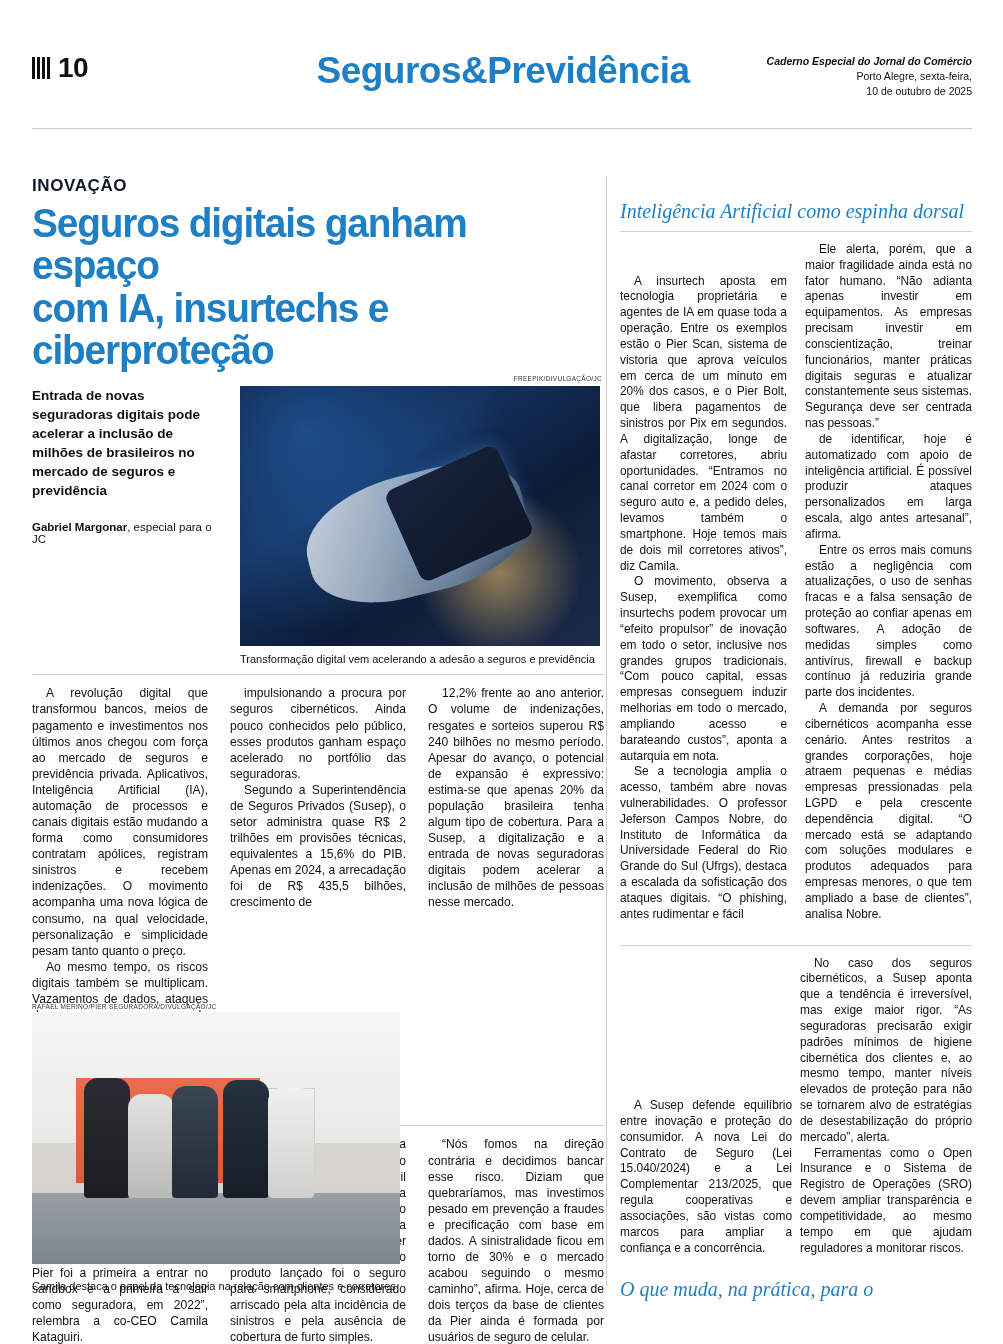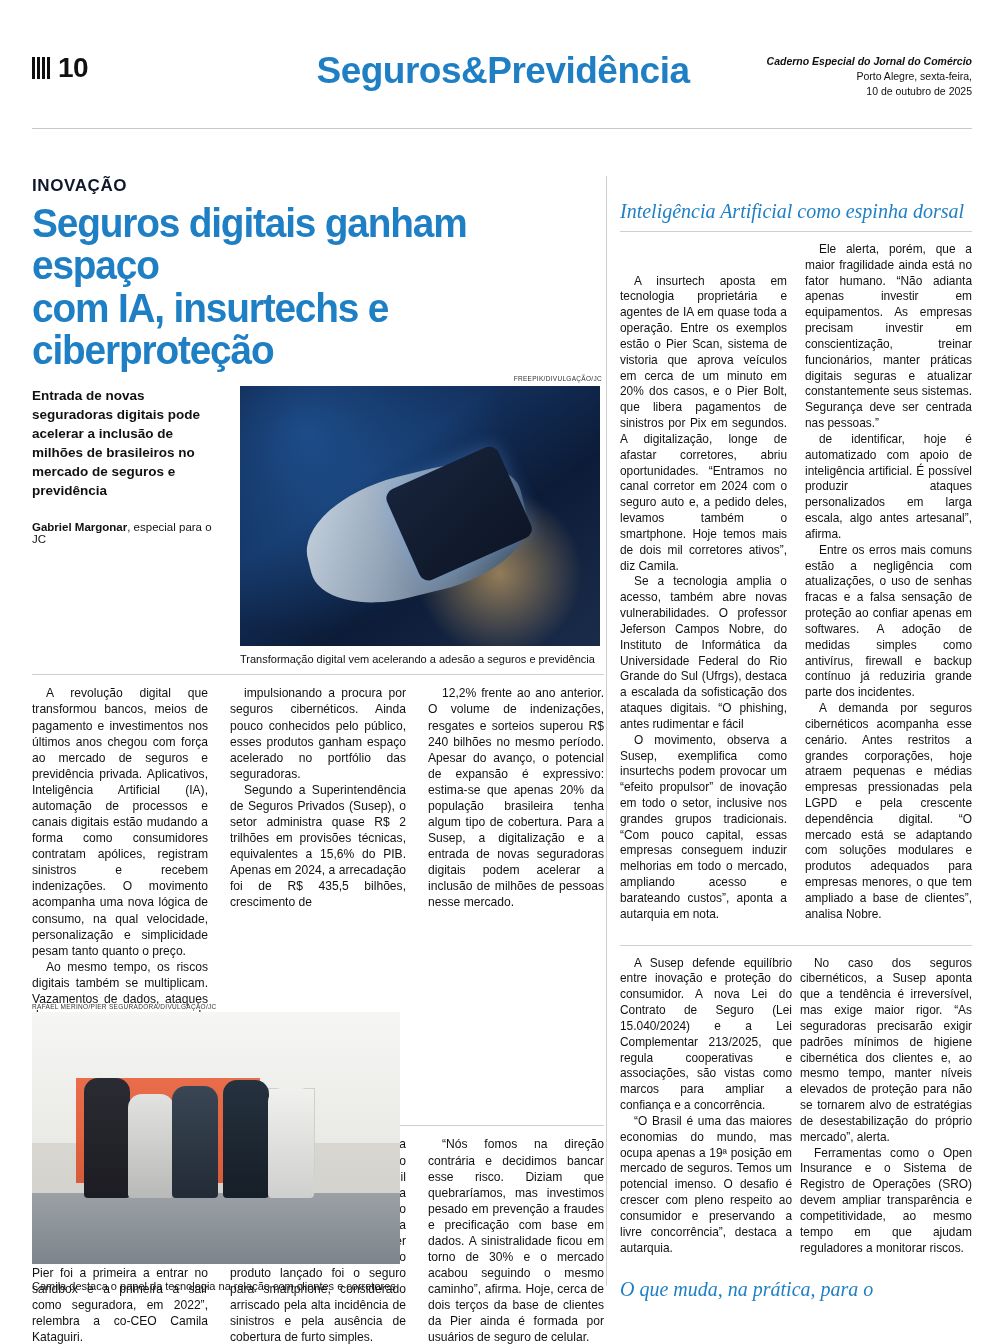--- a/index.html
+++ b/index.html
@@ -356,38 +356,37 @@
   </div>
 
   <div class="right-block">
 
     <div>
       <h2 class="sect">Inteligência Artificial como espinha dorsal</h2>
       <div class="rule-thin"></div>
       <div class="rcols" style="margin-top:10px;">
         <div class="rcol">
           <p class="bt">A insurtech aposta em tecnologia proprietária e agentes de IA em quase toda a operação. Entre os exemplos estão o Pier Scan, sistema de vistoria que aprova veículos em cerca de um minuto em 20% dos casos, e o Pier Bolt, que libera pagamentos de sinistros por Pix em segundos. A digitalização, longe de afastar corretores, abriu oportunidades. “Entramos no canal corretor em 2024 com o seguro auto e, a pedido deles, levamos também o smartphone. Hoje temos mais de dois mil corretores ativos”, diz Camila.</p>
+          <p class="bt">O movimento, observa a Susep, exemplifica como insurtechs podem provocar um “efeito propulsor” de inovação em todo o setor, inclusive nos grandes grupos tradicionais. “Com pouco capital, essas empresas conseguem induzir melhorias em todo o mercado, ampliando acesso e barateando custos”, aponta a autarquia em nota.</p>
           <p class="bt">Se a tecnologia amplia o acesso, também abre novas vulnerabilidades. O professor Jeferson Campos Nobre, do Instituto de Informática da Universidade Federal do Rio Grande do Sul (Ufrgs), destaca a escalada da sofisticação dos ataques digitais. “O phishing, antes rudimentar e fácil</p>
-          <p class="bt">O movimento, observa a Susep, exemplifica como insurtechs podem provocar um “efeito propulsor” de inovação em todo o setor, inclusive nos grandes grupos tradicionais. “Com pouco capital, essas empresas conseguem induzir melhorias em todo o mercado, ampliando acesso e barateando custos”, aponta a autarquia em nota.</p>
         </div>
         <div class="rcol">
           <p class="bt">Ele alerta, porém, que a maior fragilidade ainda está no fator humano. “Não adianta apenas investir em equipamentos. As empresas precisam investir em conscientização, treinar funcionários, manter práticas digitais seguras e atualizar constantemente seus sistemas. Segurança deve ser centrada nas pessoas.”</p>
           <p class="bt">de identificar, hoje é automatizado com apoio de inteligência artificial. É possível produzir ataques personalizados em larga escala, algo antes artesanal”, afirma.</p>
           <p class="bt">Entre os erros mais comuns estão a negligência com atualizações, o uso de senhas fracas e a falsa sensação de proteção ao confiar apenas em softwares. A adoção de medidas simples como antivírus, firewall e backup contínuo já reduziria grande parte dos incidentes.</p>
           <p class="bt">A demanda por seguros cibernéticos acompanha esse cenário. Antes restritos a grandes corporações, hoje atraem pequenas e médias empresas pressionadas pela LGPD e pela crescente dependência digital. “O mercado está se adaptando com soluções modulares e produtos adequados para empresas menores, o que tem ampliado a base de clientes”, analisa Nobre.</p>
         </div>
       </div>
     </div>
 
     <div class="sect-block">
       <div class="rule-thin"></div>
       <div class="rcols" style="margin-top:10px;gap:8px;">
         <div class="rcol">
           <p class="bt">A Susep defende equilíbrio entre inovação e proteção do consumidor. A nova Lei do Contrato de Seguro (Lei 15.040/2024) e a Lei Complementar 213/2025, que regula cooperativas e associações, são vistas como marcos para ampliar a confiança e a concorrência.</p>
-          <p class="bt">“O Brasil é uma das maiores economias do mundo, mas ocupa apenas a 19ª posição em mercado de seguros. Temos um potencial imenso. O desafio é crescer com pleno respeito ao consumidor e preservando a livre concorrência”, destaca a autarquia.</p>
         </div>
         <div class="rcol">
           <p class="bt">No caso dos seguros cibernéticos, a Susep aponta que a tendência é irreversível, mas exige maior rigor. “As seguradoras precisarão exigir padrões mínimos de higiene cibernética dos clientes e, ao mesmo tempo, manter níveis elevados de proteção para não se tornarem alvo de estratégias de desestabilização do próprio mercado”, alerta.</p>
           <p class="bt">Ferramentas como o Open Insurance e o Sistema de Registro de Operações (SRO) devem ampliar transparência e competitividade, ao mesmo tempo em que ajudam reguladores a monitorar riscos.</p>
         </div>
       </div>
     </div>
 
     <div class="sect-block">
       <h2 class="sect">

